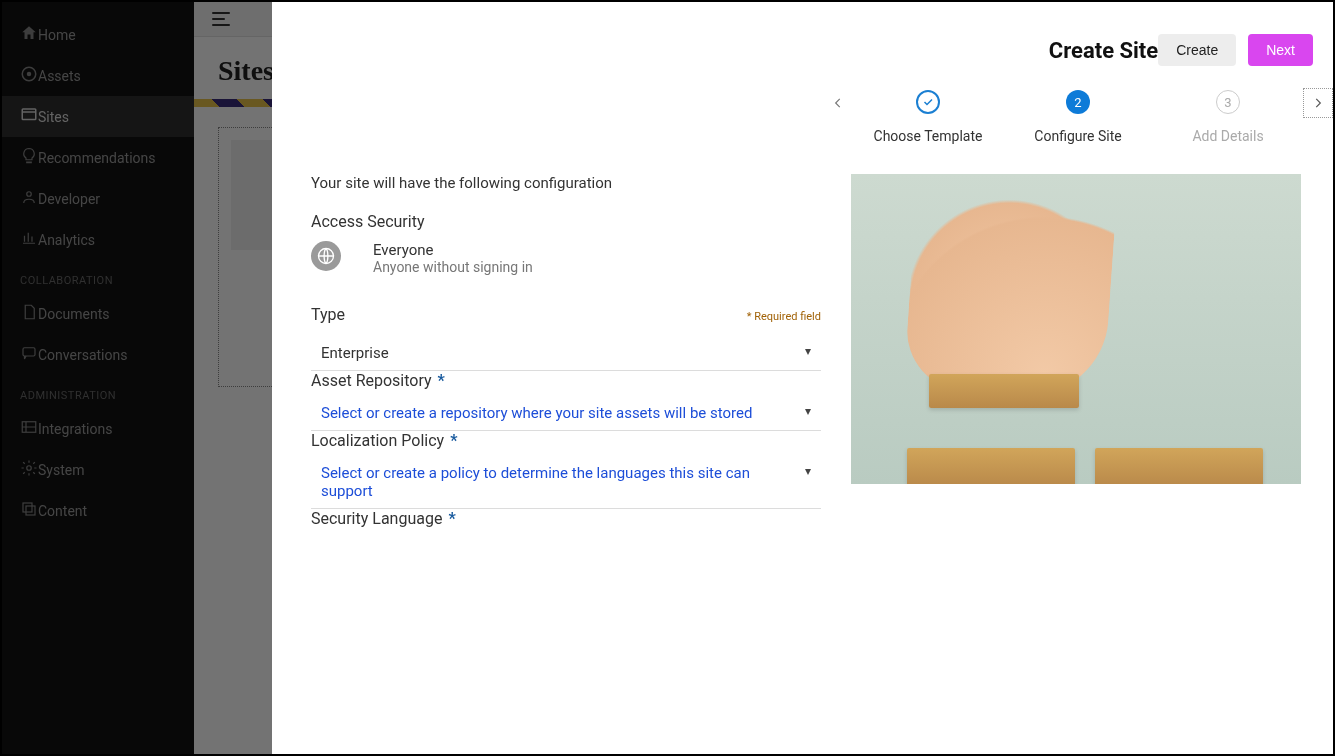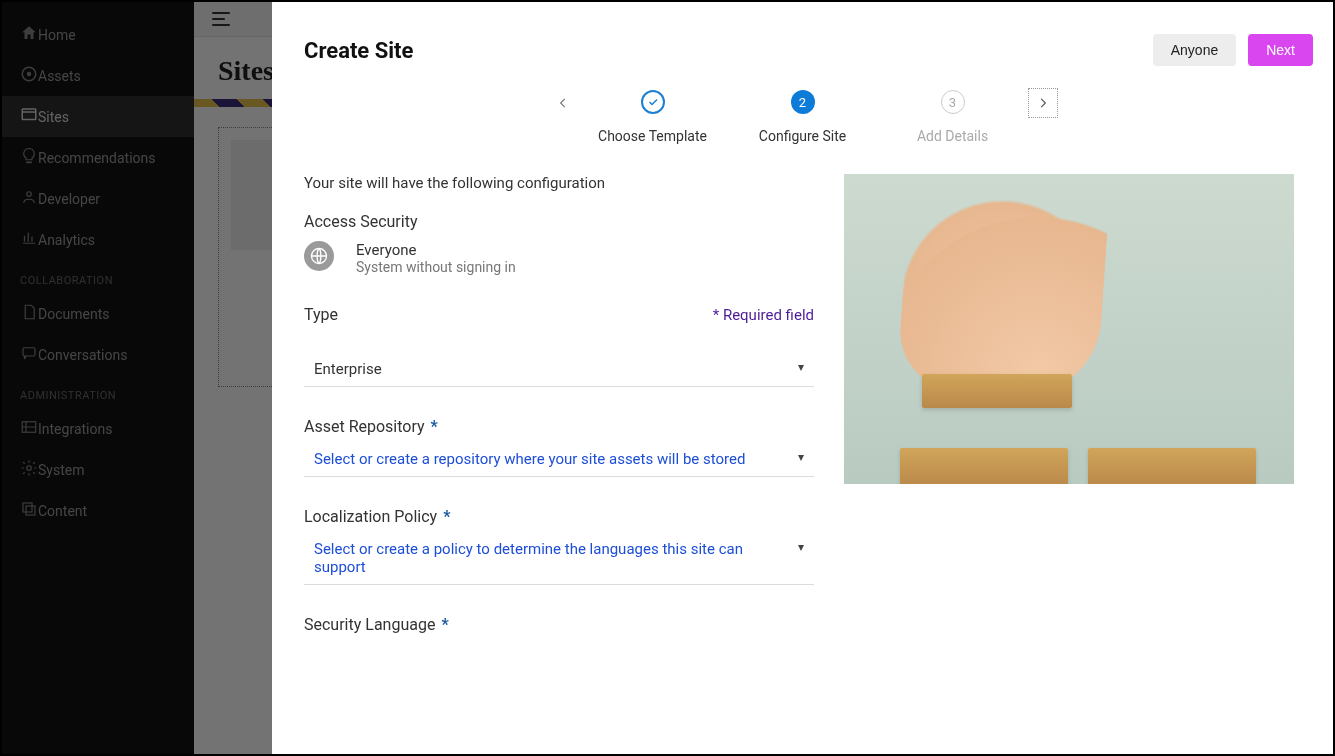--- a/index.html
+++ b/index.html
@@ -99,20 +99,21 @@
     background: rgba(0,0,0,0.55);
   }
   .modal {
     position: absolute;
     top: 0; bottom: 0; right: 0; left: 270px;
     background: #fff;
     pointer-events: auto;
     display: flex;
     flex-direction: column;
     padding: 24px 0 0;
+    align-items: flex-end;
   }
   .modal-header {
     display: flex;
     align-items: center;
     justify-content: space-between;
     padding: 8px 20px 12px 32px;
   }
   .modal-title {
     font-size: 22px;
     font-weight: 700;
@@ -198,21 +199,21 @@
     margin-bottom: 20px;
   }
   .section-label {
     font-size: 16px;
     color: #333;
     margin-bottom: 10px;
   }
   .access-row {
     display: flex;
     align-items: flex-start;
-    gap: 22px;
+    gap: 32px;
     margin-bottom: 30px;
   }
   .globe-icon {
     width: 30px; height: 30px;
     border-radius: 50%;
     background: #9a9a9a;
     display: flex; align-items: center; justify-content: center;
     flex-shrink: 0;
   }
   .globe-icon svg { width: 20px; height: 20px; fill: #fff; }
@@ -221,25 +222,25 @@
     color: #333;
   }
   .access-text .access-sub {
     font-size: 14px;
     color: #777;
   }
   .field-row-head {
     display: flex;
     justify-content: space-between;
     align-items: baseline;
-    margin-bottom: 22px;
+    margin-bottom: 6px;
   }
   .required-note {
-    font-size: 15px;
-    color: #4c1d95;
+    font-size: 11px;
+    color: #a16207;
   }
   .field-label {
     font-size: 16px;
     color: #333;
     display: flex;
     align-items: center;
     gap: 6px;
     margin-bottom: 6px;
   }
   .req-star { color: #185a9e; font-size: 16px; font-weight: bold; }
@@ -250,21 +251,20 @@
     padding: 8px 26px 8px 10px;
     font-size: 15px;
     color: #333;
     background: #fff;
     appearance: none;
     position: relative;
     cursor: pointer;
   }
   .select-wrap {
     position: relative;
-    margin-bottom: 30px;
   }
   .select-wrap::after {
     content: "▾";
     position: absolute;
     right: 10px;
     top: 8px;
     font-size: 12px;
     color: #444;
     pointer-events: none;
   }
@@ -431,21 +431,21 @@
     <div class="thumb-placeholder"></div>
   </div>
 </div>
 
 <div class="overlay-root">
   <div class="dimmer"></div>
   <div class="modal">
     <div class="modal-header">
       <div class="modal-title">Create Site</div>
       <div class="modal-actions">
-        <button class="btn btn-cancel">Anyone</button>
+        <button class="btn btn-cancel">Create</button>
         <button class="btn btn-next">Next</button>
       </div>
     </div>
 
     <div class="stepper">
       <div class="nav-arrow disabled">
         <svg width="14" height="14" viewBox="0 0 24 24">
             <path d="M15 5l-7 7 7 7" fill="none" stroke="#777" stroke-width="2"></path>
           </svg>
       </div>
@@ -479,21 +479,21 @@
         <div class="section-label">Access Security</div>
         <div class="access-row">
           <div class="globe-icon">
             <svg viewBox="0 0 24 24">
                 <circle cx="12" cy="12" r="9" fill="none" stroke="#fff" stroke-width="1.6"></circle>
                 <path d="M3 12h18M12 3c3 3 3 15 0 18M12 3c-3 3-3 15 0 18" fill="none" stroke="#fff" stroke-width="1.6"></path>
               </svg>
           </div>
           <div class="access-text">
             <div class="access-main">Everyone</div>
-            <div class="access-sub">System without signing in</div>
+            <div class="access-sub">Anyone without signing in</div>
           </div>
         </div>
 
         <div class="field-row-head">
           <div class="field-label">Type</div>
           <div class="required-note">* Required field</div>
         </div>
         <div class="select-wrap">
           <div class="select">Enterprise</div>
         </div>

